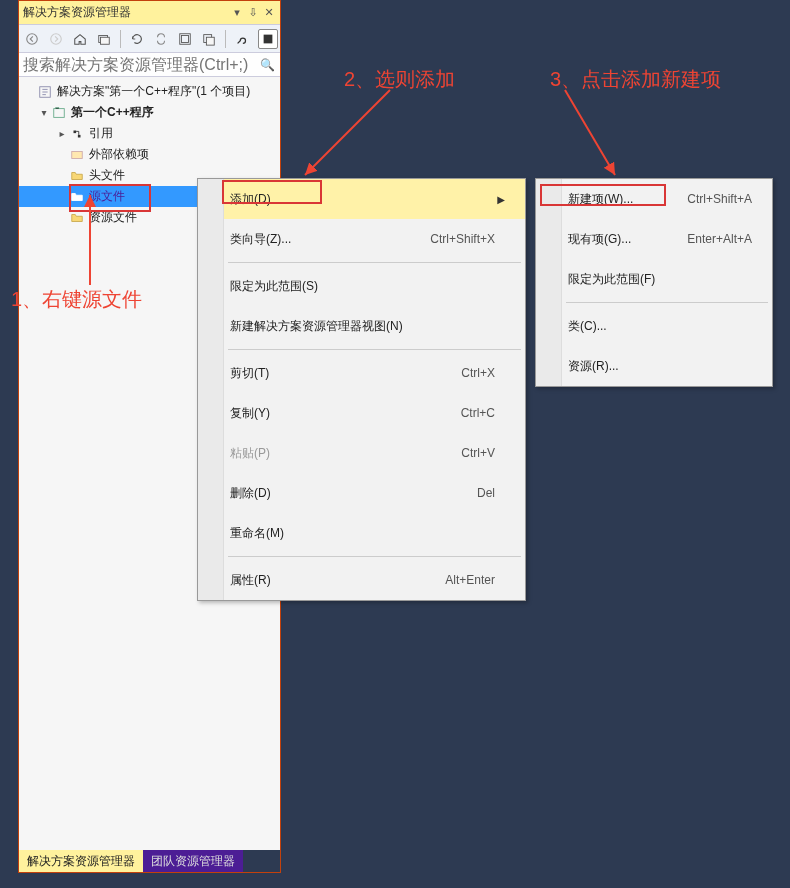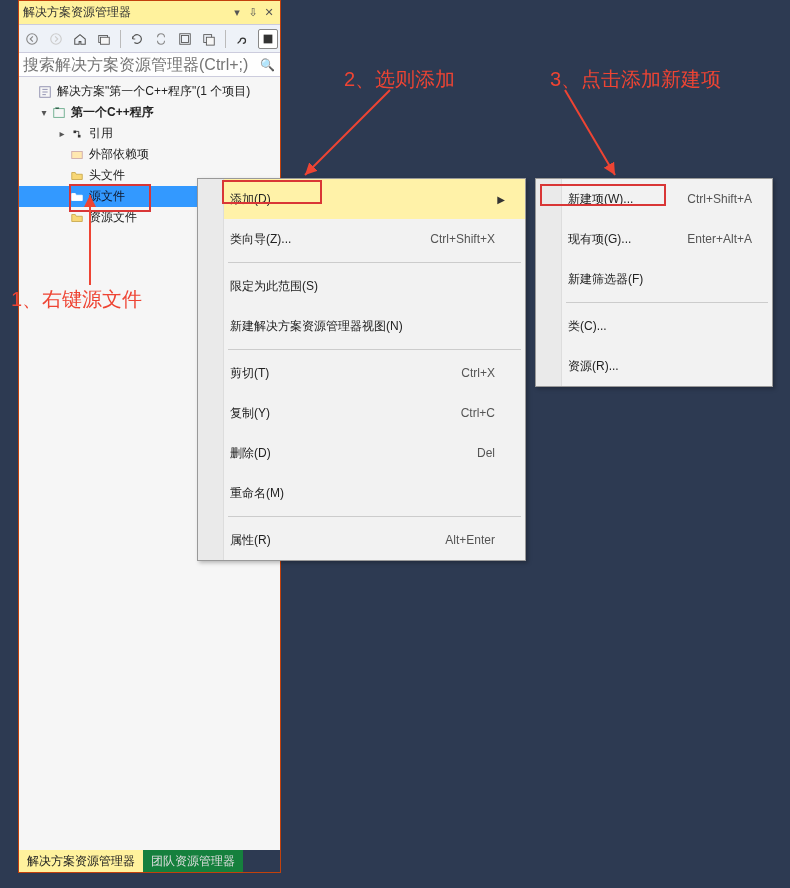--- a/index.html
+++ b/index.html
@@ -38,21 +38,21 @@
   .searchbar .srch-ic { width: 16px; color: #666; }
   
   .tree { padding: 4px 0; background: #f6f6f6; }
   .tree-row {
     height: 21px; display: flex; align-items: center; padding-left: 4px;
     color: #222; cursor: default; white-space: nowrap;
   }
   .tree-row .tw { width: 14px; display:inline-flex; justify-content:center; color:#555; font-size:10px;}
   .tree-row .ic { width: 16px; height:16px; display:inline-flex; align-items:center; justify-content:center; margin-right:4px;}
   .tree-row.bold > span.lbl { font-weight: bold; }
-  .tree-row.selected { background: #3399ff; color: #0f172a; }
+  .tree-row.selected { background: #3399ff; color: #4c1d95; }
   .tree-row.selected .tw, .tree-row.selected .ic svg path { color:#fff; fill:#fff; }
   .tree-row.highlight-box { position: relative; }
   .tree-row.highlight-box::after {
     content:""; position:absolute; left:50px; top:-2px; width:78px; height:24px;
     border:2px solid #d93636;
   }
   .indent1{padding-left:18px;} .indent2{padding-left:36px;}
   
   .ctx-menu {
     position: absolute; background: #f2f2f2; border: 1px solid #999;
@@ -82,21 +82,21 @@
   #annot1 { left: 11px; top: 286px; }
   #annot2 { left: 344px; top: 66px; }
   #annot3 { left: 550px; top: 66px; }
   
   .arrow-svg { position:absolute; pointer-events:none; }
   
   .panel-tabs {
     position:absolute; left:0; right:0; bottom:0; height:22px; background:#2d3a52;
     display:flex;
   }
-  .panel-tabs .tab { padding: 3px 8px; font-size: 12px; color:#ddd; background:#15803d;}
+  .panel-tabs .tab { padding: 3px 8px; font-size: 12px; color:#ddd; background:#4c1d95;}
   .panel-tabs .tab.active { background:#fff29d; color:#222;}
   
   svg.ico { width:14px; height:14px; }
 </style>
 </head>
 <body>
 
 <div class="panel">
   <div class="panel-header">
     <span class="title">解决方案资源管理器</span>
@@ -273,20 +273,26 @@
     <span class="lbl">剪切(T)</span>
     <span class="sc">Ctrl+X</span>
       <span class="arrow"></span>
   </div>
   <div class="row">
     <span class="icon-col">⧉</span>
     <span class="lbl">复制(Y)</span>
     <span class="sc">Ctrl+C</span>
       <span class="arrow"></span>
   </div>
+  <div class="row disabled">
+    <span class="icon-col">📋</span>
+    <span class="lbl">粘贴(P)</span>
+    <span class="sc">Ctrl+V</span>
+      <span class="arrow"></span>
+  </div>
   <div class="row">
     <span class="icon-col" style="color:#c33">✕</span>
     <span class="lbl">删除(D)</span>
     <span class="sc">Del</span>
       <span class="arrow"></span>
   </div>
   <div class="row">
     <span class="icon-col">▭</span>
     <span class="lbl">重命名(M)</span>
       <span class="arrow"></span>
@@ -307,21 +313,21 @@
     <span class="lbl">新建项(W)...</span>
     <span class="sc">Ctrl+Shift+A</span>
   </div>
   <div class="row">
     <span class="icon-col">▢</span>
     <span class="lbl">现有项(G)...</span>
     <span class="sc">Enter+Alt+A</span>
   </div>
   <div class="row">
     <span class="icon-col" style="color:#c90">✦</span>
-    <span class="lbl">新建筛选器(F)</span>
+    <span class="lbl">限定为此范围(F)</span>
   </div>
   <div class="sep"></div>
   <div class="row">
     <span class="icon-col" style="color:#3a7">✦</span>
     <span class="lbl">类(C)...</span>
   </div>
   <div class="row">
     <span class="icon-col" style="color:#3a7">✦</span>
     <span class="lbl">资源(R)...</span>
   </div>

